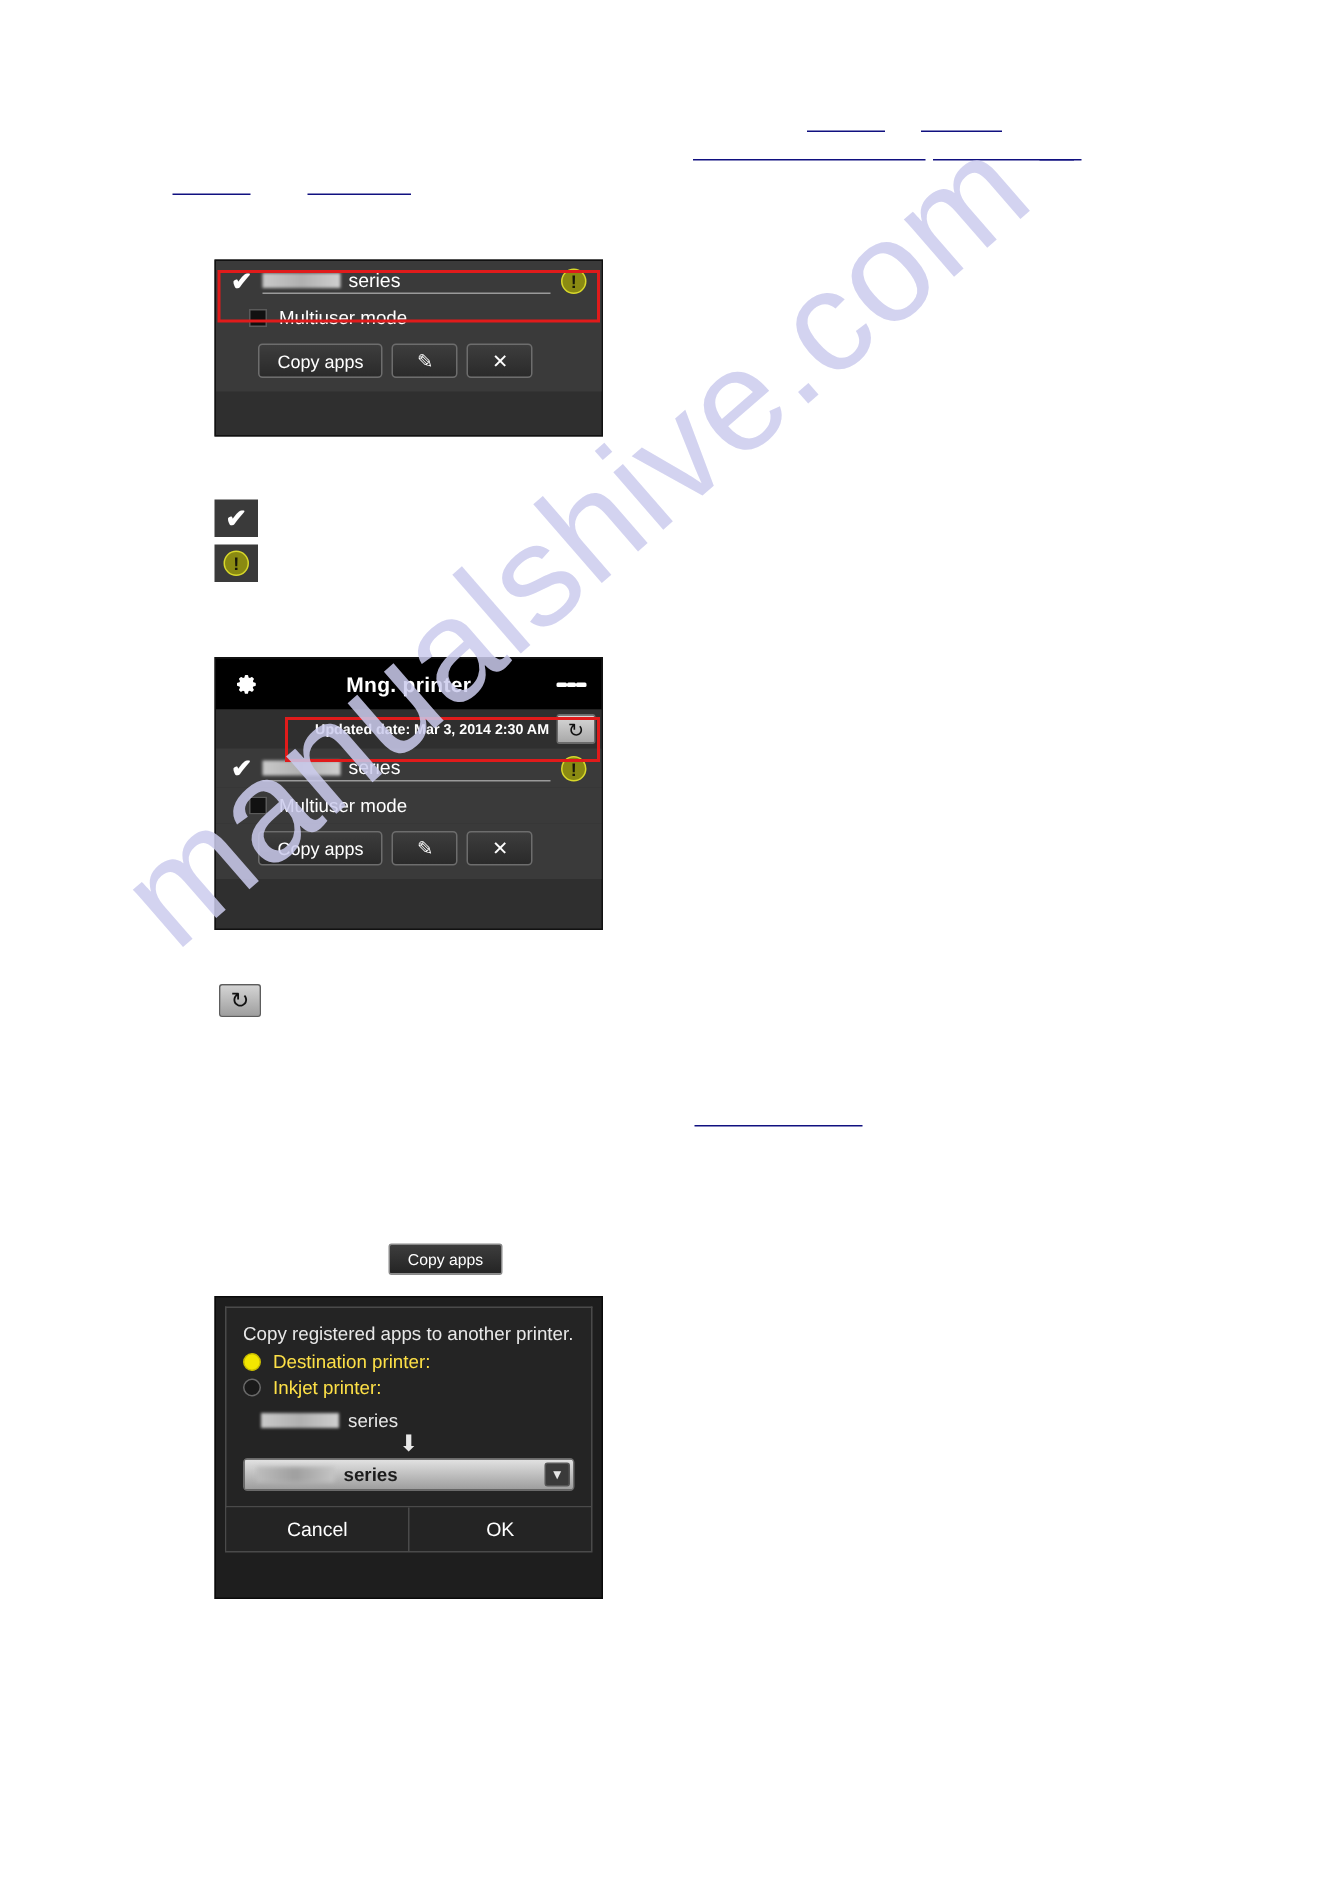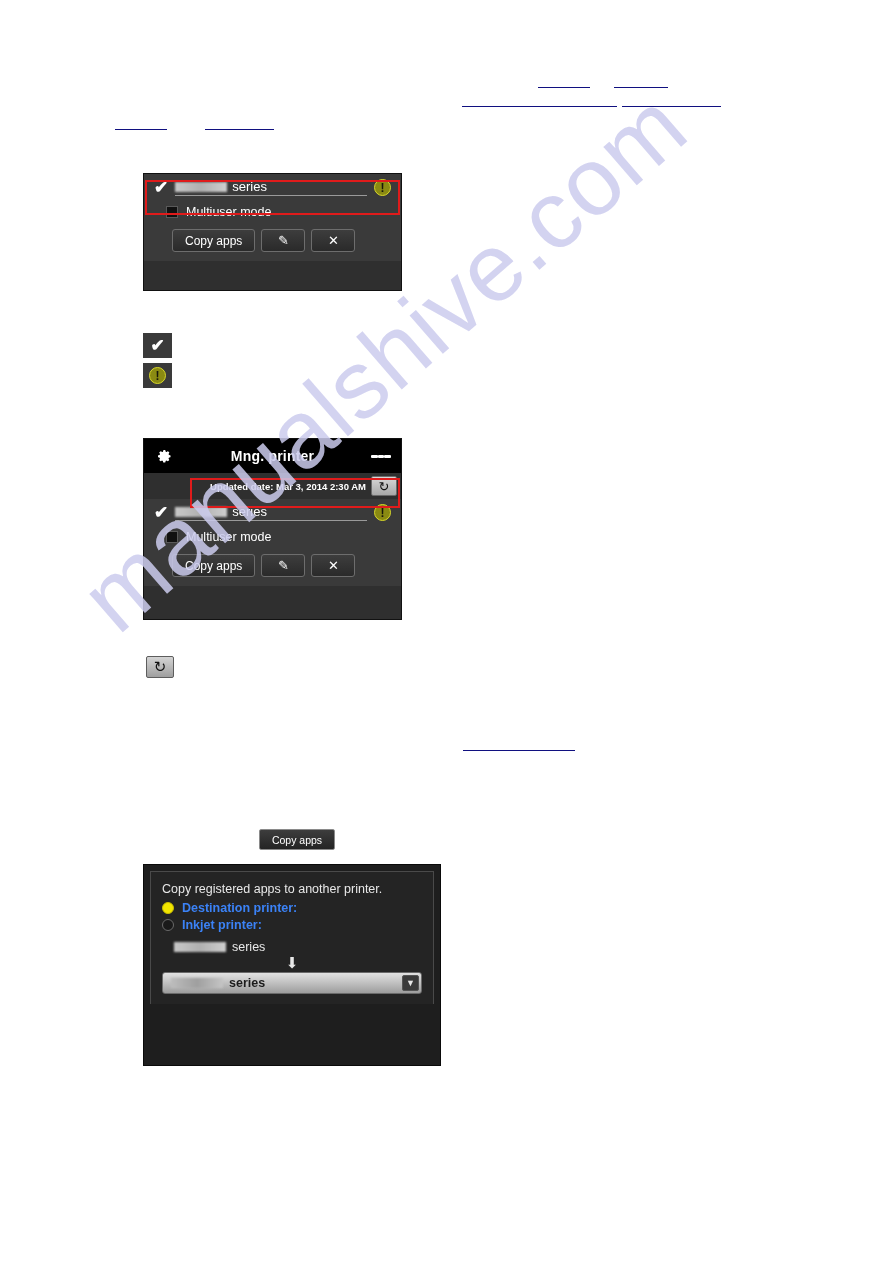--- a/index.html
+++ b/index.html
@@ -262,23 +262,22 @@
   }
   .radio {
     width: 12px; height: 12px;
     border-radius: 50%;
     flex: none;
     border: 1px solid #777;
   }
   .radio.on { background: #f2e600; border-color: #c9bd00; }
   .radio.off { background: #1a1a1a; border-color: #6a6a6a; }
   .radio-line span.rlabel {
-    color: #3b82f6;
+    color: #fde047;
     font-size: 12.5px;
-    font-weight: bold;
   }
   .src-line {
     display: flex; align-items: center; gap: 6px;
     padding: 5px 0 1px 12px;
   }
   .src-line .series-label { color: #e8e8e8; font-size: 12.5px; }
   .arrow-down {
     text-align: center;
     color: #e8e8e8;
     font-size: 15px;
@@ -409,21 +408,21 @@
     <span class="dark-btn icon-btn">✎</span>
     <span class="dark-btn icon-btn">✕</span>
   </div>
 </div>
 <div class="redbox" style="left:190px;top:478px;width:210px;height:30px;"></div>
 
 <div class="solo solo-refresh" style="left:146px;top:656px;width:28px;height:22px;border-radius:2px;">↻</div>
 
 <div class="solo solo-copyapps" style="left:259px;top:829px;width:76px;height:21px;border-radius:2px;">Copy apps</div>
 
-<div id="copy-dialog" style="left:143px;top:864px;width:298px;height:202px;">
+<div id="copy-dialog" style="left:143px;top:864px;width:259px;height:202px;">
   <div class="dlg-body">
     <div class="dlg-text">Copy registered apps to another printer.</div>
     <div class="radio-line">
       <span class="radio on"></span>
       <span class="rlabel">Destination printer:</span>
     </div>
     <div class="radio-line">
       <span class="radio off"></span>
       <span class="rlabel">Inkjet printer:</span>
     </div>
@@ -431,13 +430,17 @@
       <span class="redacted"></span>
       <span class="series-label">series</span>
     </div>
     <div class="arrow-down">⬇</div>
     <div class="select-box">
       <span class="redacted"></span>
       <span class="series-label">series</span>
       <span class="select-arrow">▼</span>
     </div>
   </div>
+  <div class="dlg-footer">
+    <div class="foot-btn">Cancel</div>
+    <div class="foot-btn">OK</div>
+  </div>
 </div>
 
 </body></html>

